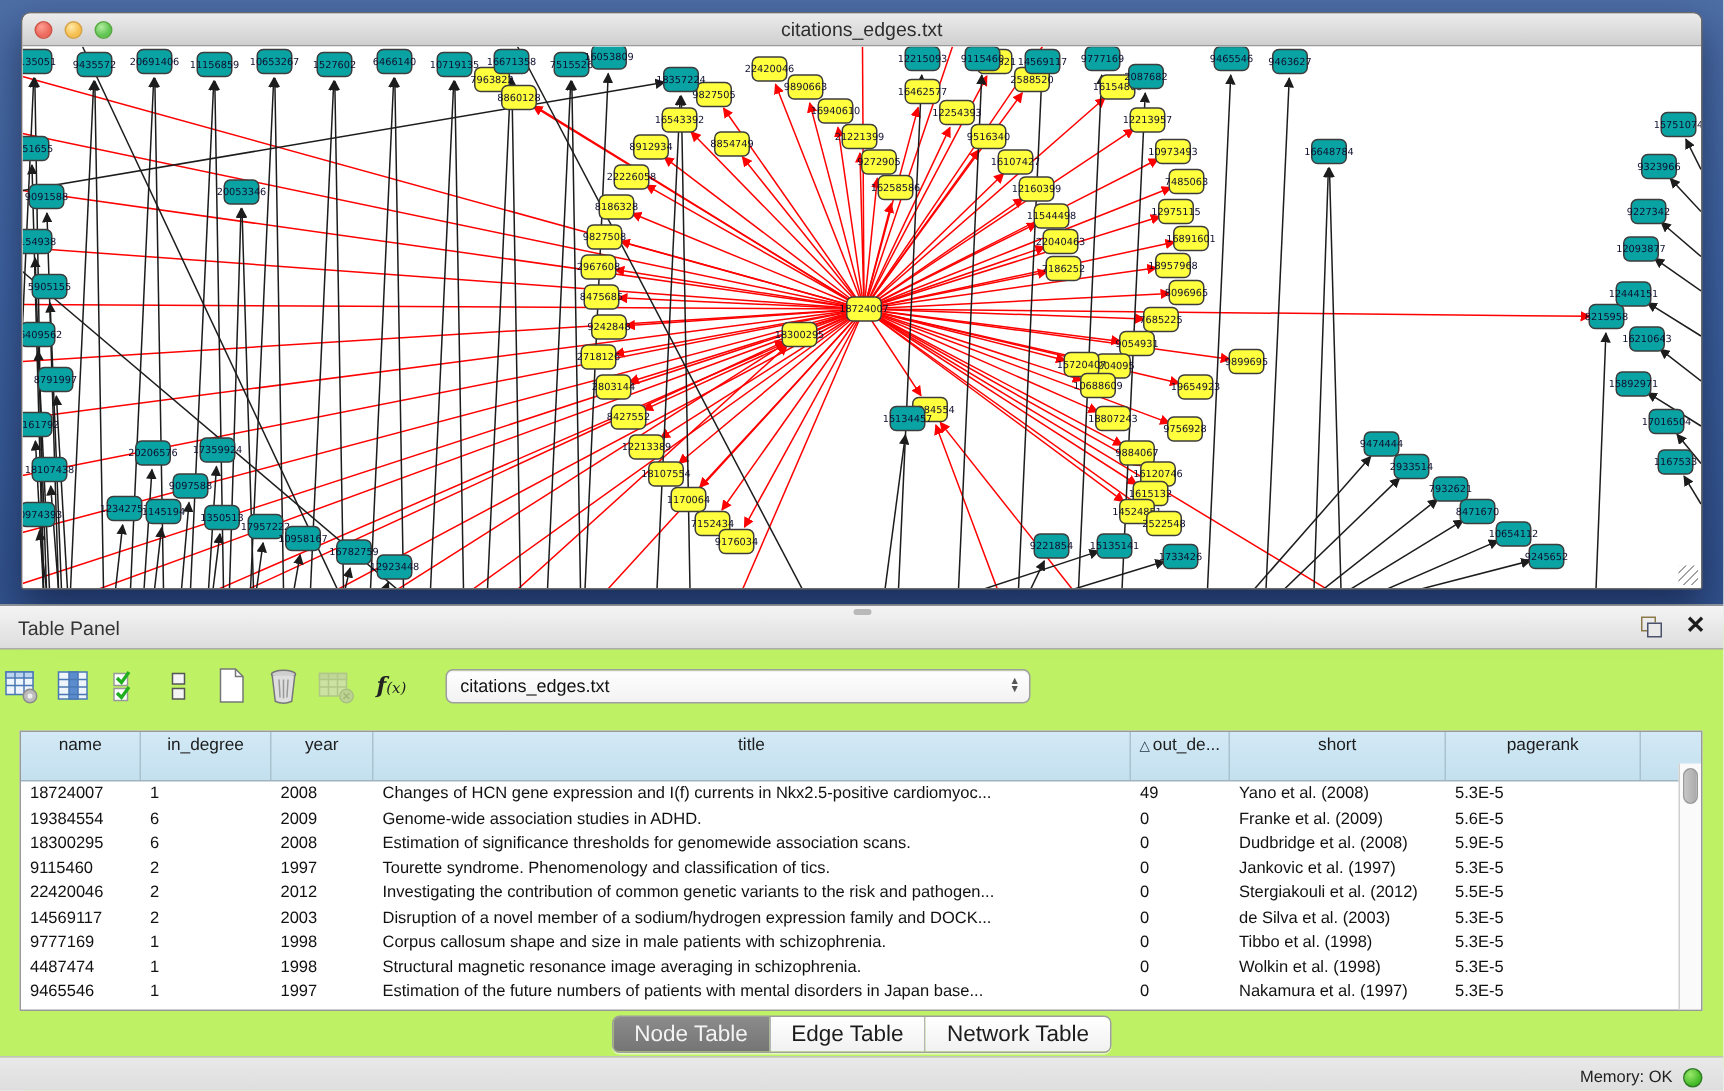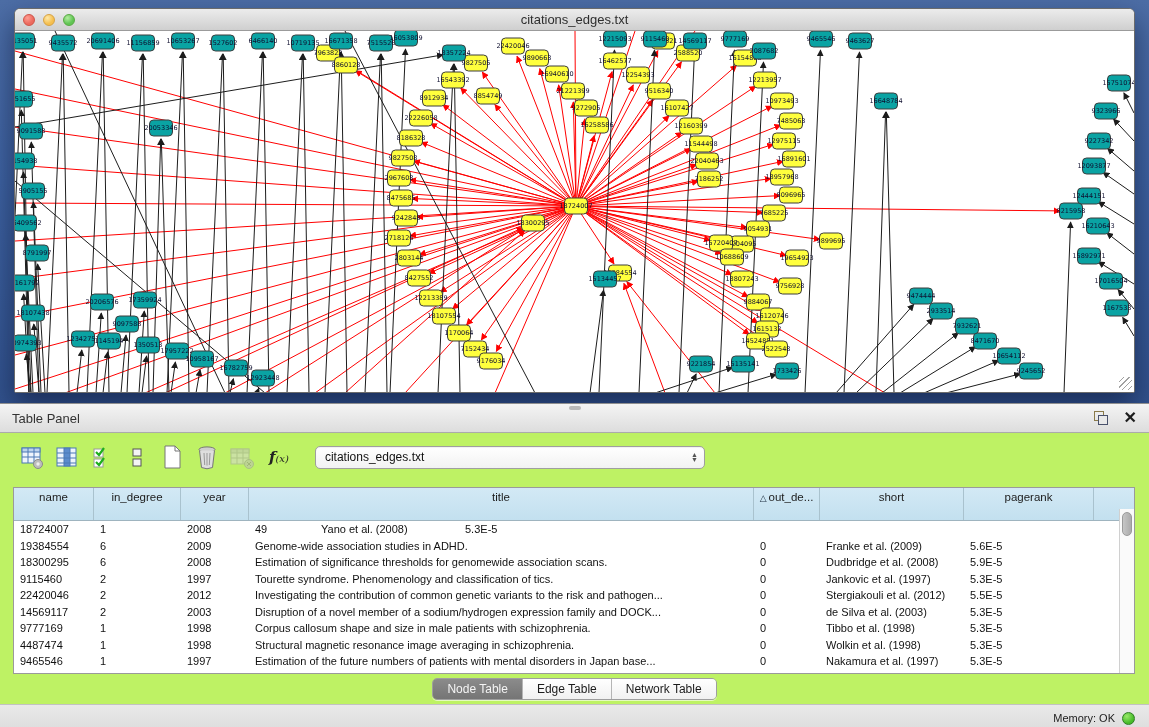--- a/index.html
+++ b/index.html
@@ -31,21 +31,21 @@
     display:flex; align-items:center; padding:0 12px; position:relative; }
   .phead .knob { position:absolute; left:50%; top:2px; width:12px; height:4px;
     border-radius:2px; background:#b9b9b9; transform:translateX(-50%); }
   .ptitle { font-size:13px; color:#333; }
   .phead .spacer { flex:1; }
   .float-ic { width:14px; height:14px; position:relative; margin-right:16px; cursor:pointer;}
   .float-ic::before { content:""; position:absolute; left:0; top:0; width:8px; height:8px; border:1.5px solid #8a7a4a;}
   .float-ic::after  { content:""; position:absolute; right:0; bottom:0; width:8px; height:8px; border:1.5px solid #49516b; background:#e9e9e9;}
   .close-ic { font-size:16px; font-weight:bold; color:#1d1d1d; line-height:14px; cursor:pointer; }
 
-  .toolbar { height:48px; display:flex; align-items:center; padding-left:18px; }
+  .toolbar { height:48px; display:flex; align-items:center; }
   .tbtn { width:28px; height:28px; margin-right:7px; display:flex; align-items:center;
     justify-content:center; border-radius:4px; }
   .fx { font-family:"DejaVu Serif", serif; font-style:italic; font-weight:bold;
     font-size:15px; color:#222; margin:0 4px 0 6px;}
   .fx small { font-size:10px; font-weight:normal;}
   .combo { margin-left:22px; width:390px; height:23px; background:linear-gradient(#ffffff,#f2f2f2);
     border:1px solid #9f9f9f; border-radius:5px; display:flex; align-items:center;
     padding:0 6px 0 9px; box-shadow:inset 0 1px 1px rgba(0,0,0,.06); }
   .combo .val { flex:1; font-size:12px; color:#111; }
   .combo .arrows { display:flex; flex-direction:column; line-height:5px; font-size:7px; color:#555; }
@@ -61,21 +61,21 @@
   .td { font-size:11px; color:#111; padding-left:6px; white-space:nowrap;
     overflow:hidden; flex:none; }
   .vscroll { position:absolute; top:21px; right:0; width:15px; bottom:0;
     background:#fafafa; border-left:1px solid #d0d0d0; }
   .vthumb { position:absolute; top:3px; left:2px; width:10px; height:24px;
     border-radius:5px; background:linear-gradient(90deg,#c6c6c6,#ababab); border:1px solid #9a9a9a;}
 
   .tabsrow { height:30px; display:flex; justify-content:center; align-items:center; }
   .seg { display:flex; border:1px solid #9e9e9e; border-radius:5px; overflow:hidden;
     box-shadow:0 1px 0 rgba(255,255,255,.6); }
-  .seg .tab { font-size:12px; padding:3px 14px; background:linear-gradient(#ffffff,#f1f1f1);
+  .seg .tab { font-size:15px; padding:3px 14px; background:linear-gradient(#ffffff,#f1f1f1);
     color:#1c1c1c; border-right:1px solid #b5b5b5; cursor:pointer; }
   .seg .tab:last-child { border-right:none; }
   .seg .tab.active { background:linear-gradient(#8b8b8b,#757575); color:#f4f4f4; }
 
   .statusbar { height:27px; background:linear-gradient(#e9e9e9,#dcdcdc);
     border-top:1px solid #c2c2c2; display:flex; align-items:center;
     justify-content:flex-end; padding-right:14px; gap:7px; }
   .memlabel { font-size:11px; color:#222; }
   .memdot { width:13px; height:13px; border-radius:50%; border:1px solid #2e7d22;
     background:radial-gradient(circle at 35% 30%,#9ae96a,#46bb29 65%); }
@@ -845,20 +845,21 @@
         <div class="th" style="width: 505px;">title</div>
         <div class="th" style="width: 66px;"><span class="sortmark">△</span>out_de...</div>
         <div class="th" style="width: 144px;">short</div>
         <div class="th" style="width: 130px;">pagerank</div>
       </div>
     <div class="tbody" id="tbody">
         <div class="tr">
           <div class="td" style="width: 80px;">18724007</div>
           <div class="td" style="width: 87px;">1</div>
           <div class="td" style="width: 68px;">2008</div>
+          <div class="td" style="width: 505px;">Changes of HCN gene expression and I(f) currents in Nkx2.5-positive cardiomyoc...</div>
           <div class="td" style="width: 66px;">49</div>
           <div class="td" style="width: 144px;">Yano et al. (2008)</div>
           <div class="td" style="width: 130px;">5.3E-5</div>
         </div>
         <div class="tr">
           <div class="td" style="width: 80px;">19384554</div>
           <div class="td" style="width: 87px;">6</div>
           <div class="td" style="width: 68px;">2009</div>
           <div class="td" style="width: 505px;">Genome-wide association studies in ADHD.</div>
           <div class="td" style="width: 66px;">0</div>

